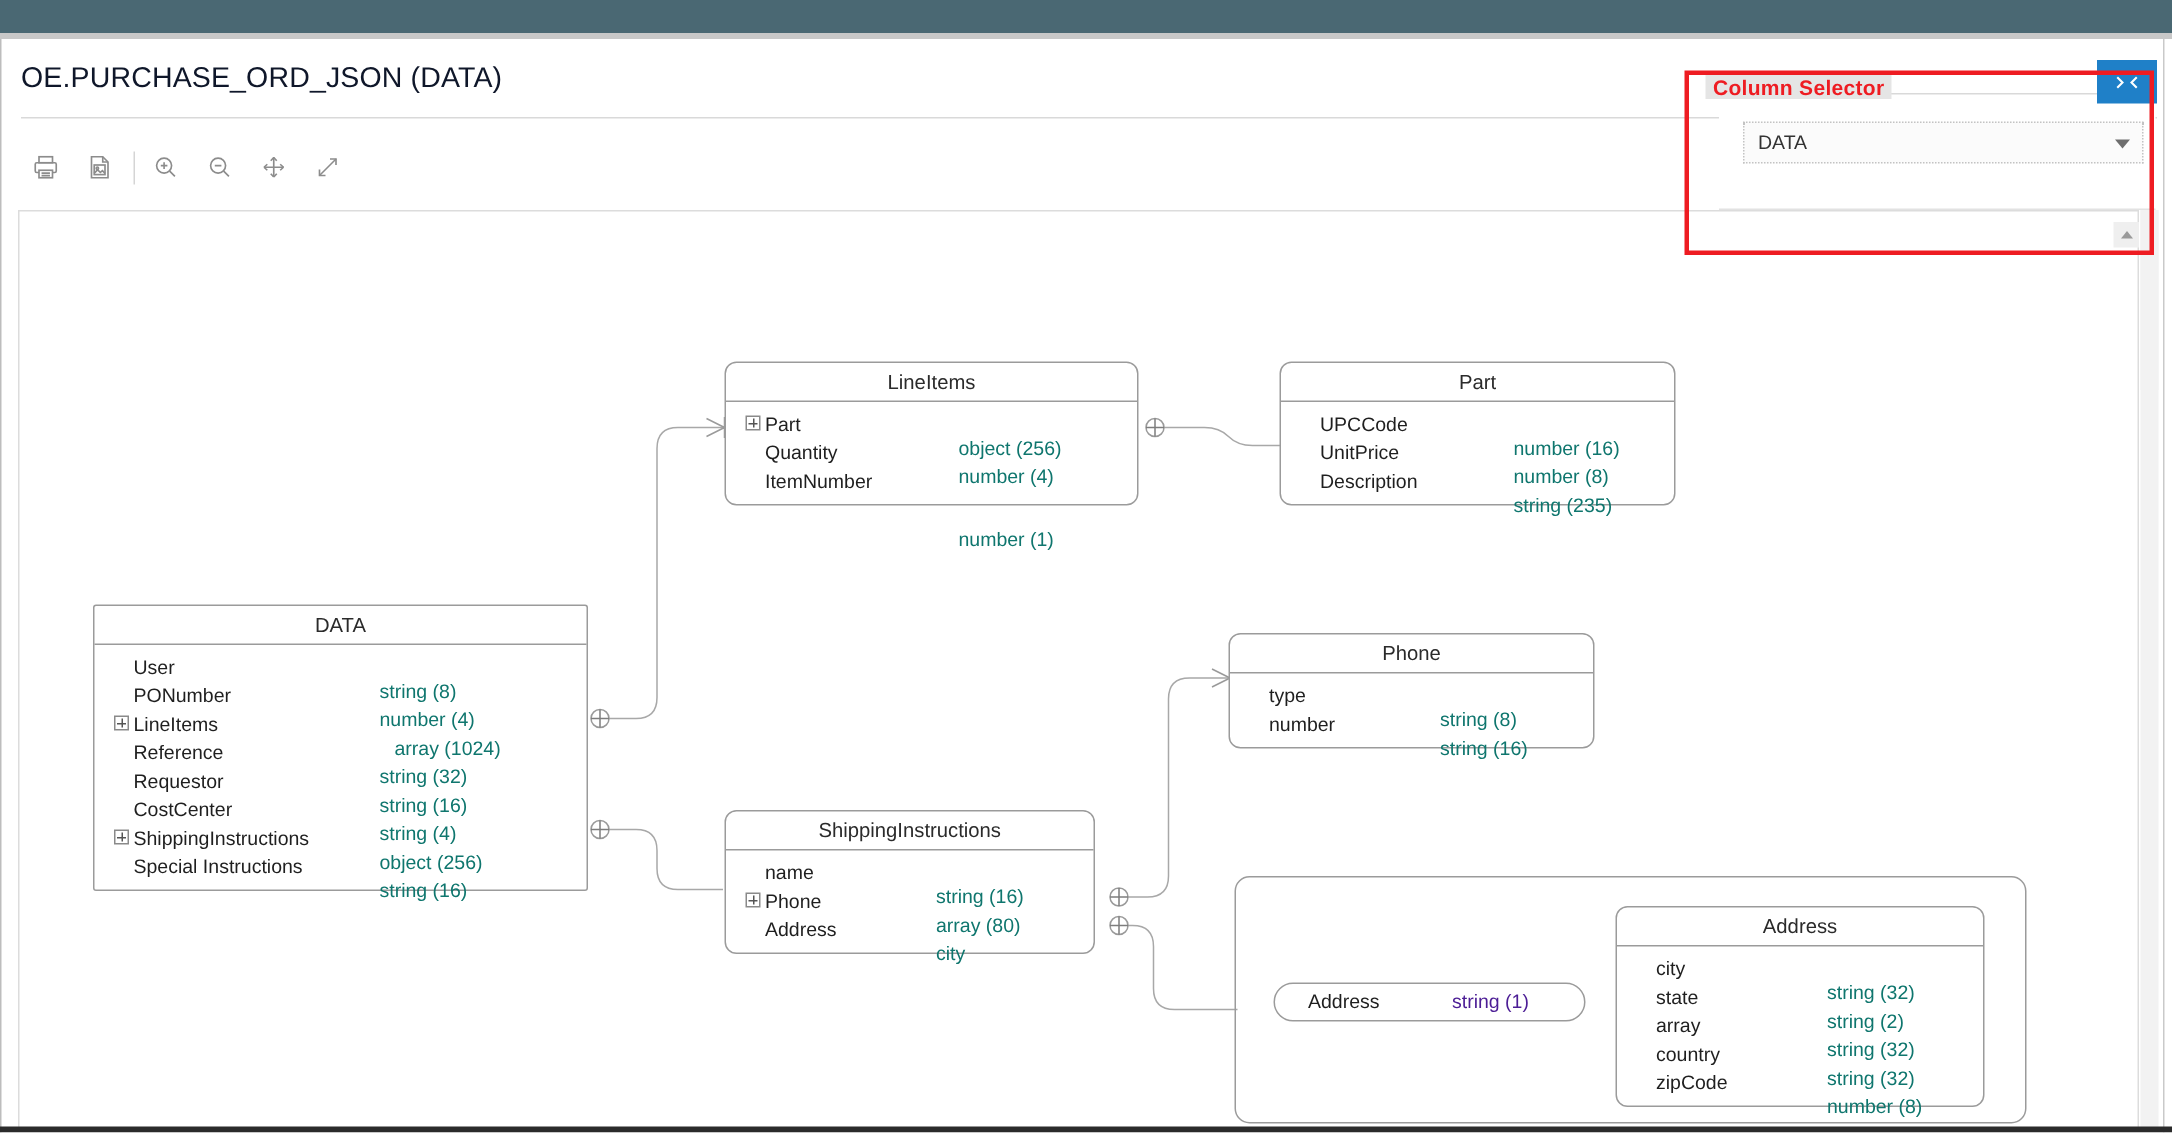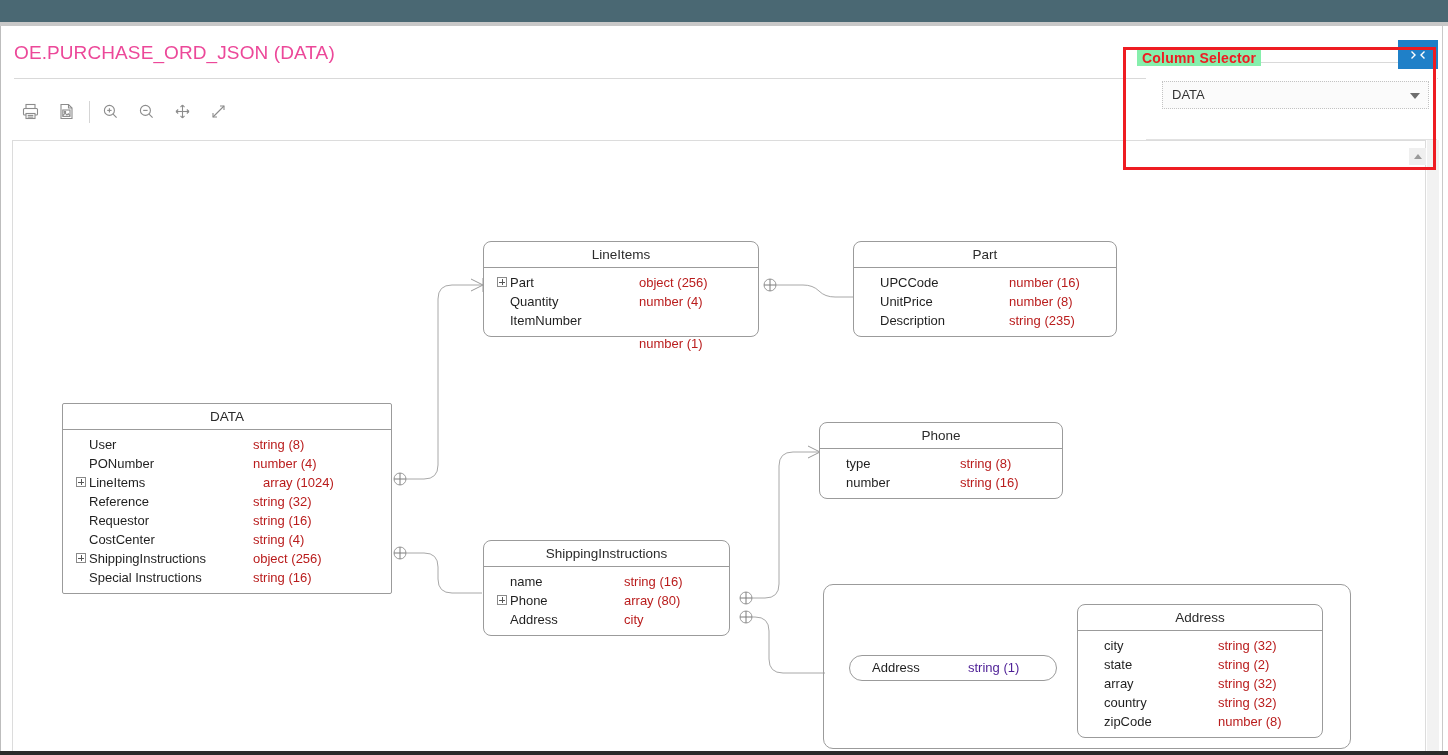--- a/index.html
+++ b/index.html
@@ -28,21 +28,21 @@
   
   .dialog {
     position: absolute; left: 0; top: 26px;
     width: 1448px; height: 729px;
     background: #ffffff;
     border-left: 1px solid #bdbdbd;
   }
 
   .dialog-title {
     position: absolute; left: 13px; top: 16px;
-    font-size: 19px; color: #ec4899;
+    font-size: 19px; color: #0f172a;
     letter-spacing: .1px;
     white-space: nowrap;
   }
   .title-rule {
     position: absolute; left: 13px; top: 52px;
     width: 1424px; height: 1px;
     background: #d9d9d9;
   }
 
   
@@ -91,22 +91,22 @@
     height: 19px; line-height: 19px;
     font-size: 13px;
     white-space: nowrap;
   }
   .erow .ename {
     position: absolute; left: 26px; top: 0;
     color: #1f1f1f;
   }
   .erow.expandable .ename { left: 26px; }
   .erow .etype {
-    position: absolute; top: 0;
-    color: #b91c1c;
+    position: absolute; top: 16px;
+    color: #0f766e;
   }
   .plusbox {
     position: absolute; left: 13px; top: 4px;
     width: 10px; height: 10px;
     border: 1px solid #8a8a8a;
     box-sizing: border-box;
     background: #fff;
   }
   .plusbox::before, .plusbox::after {
     content: ""; position: absolute; background: #555;
@@ -179,21 +179,21 @@
   
   .annot-box {
     position: absolute; left: 1123px; top: 47px;
     width: 313px; height: 123px;
     border: 3px solid #ee1c22;
     box-sizing: border-box;
     pointer-events: none;
   }
   .annot-label {
     position: absolute; left: 1137px; top: 50px;
-    background: #86efac;
+    background: #e5e5e5;
     padding: 0 5px;
     color: #ee1c22;
     font-size: 14px; font-weight: bold;
     letter-spacing: .2px;
     line-height: 16px;
   }
 
   
   .collapse-btn {
     position: absolute; left: 1398px; top: 40px;

